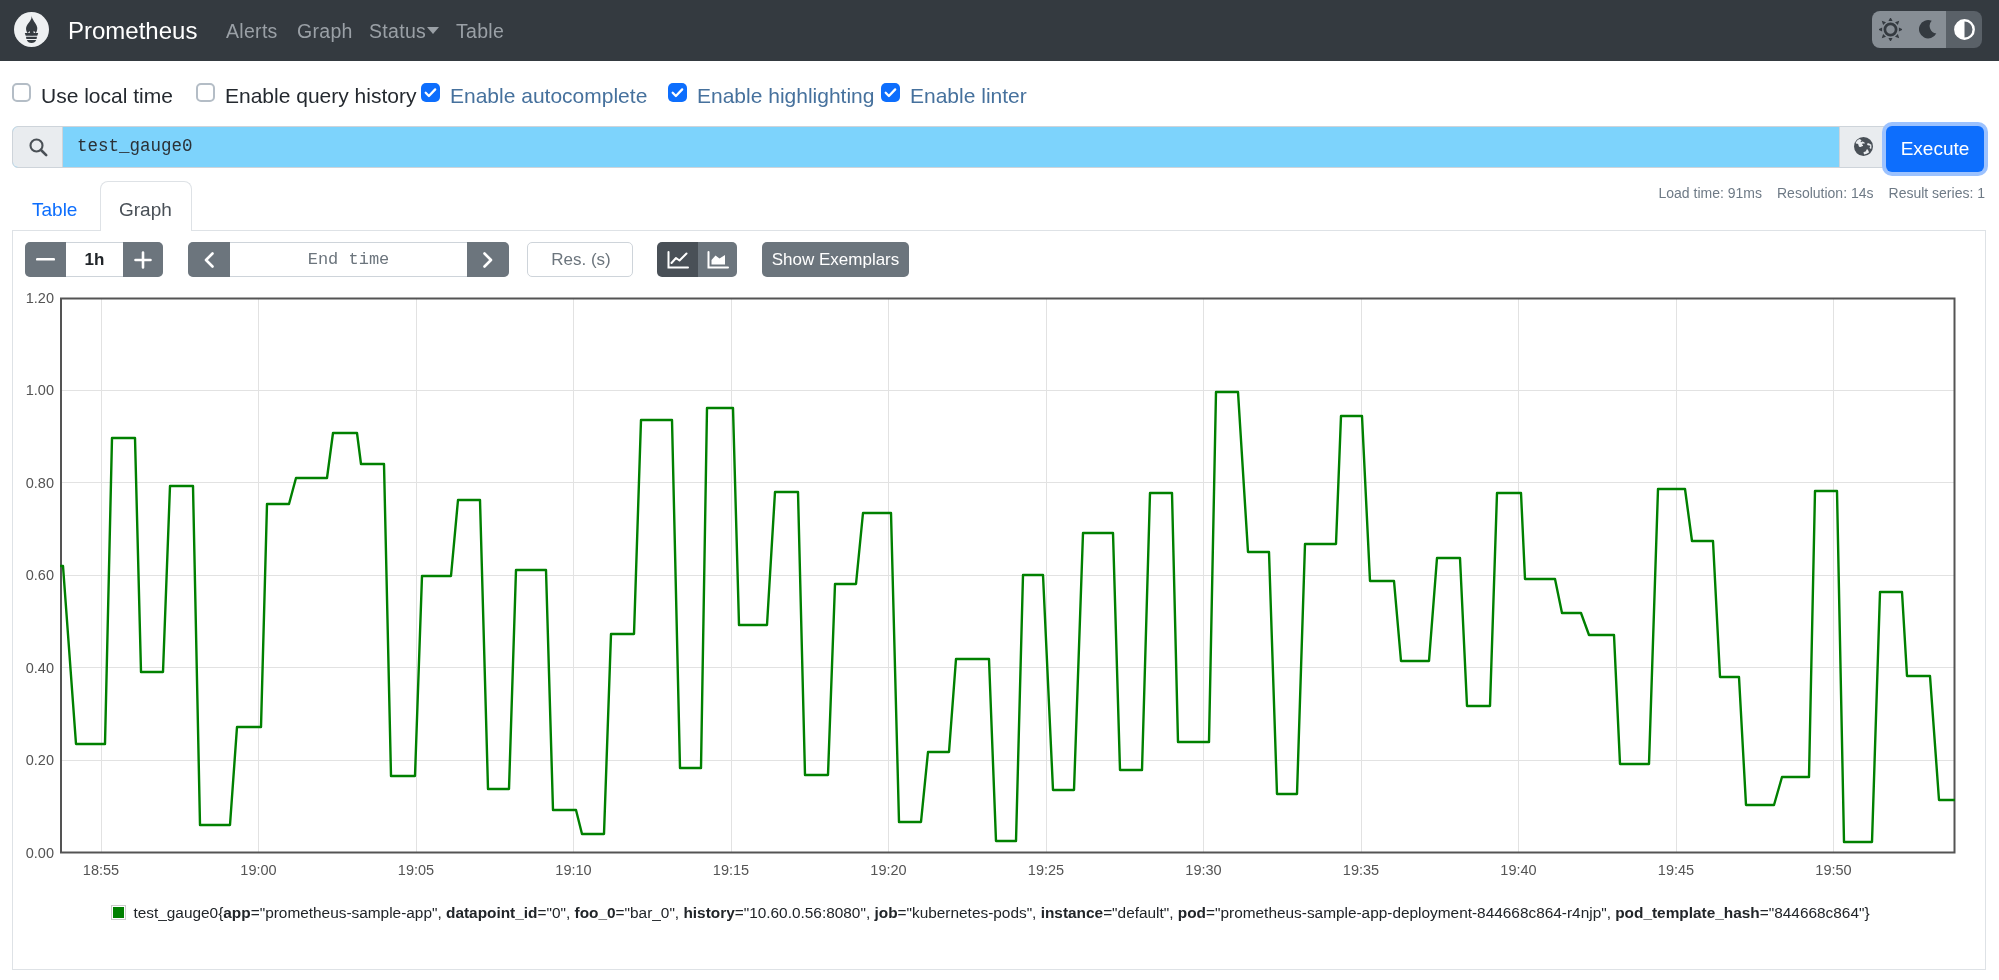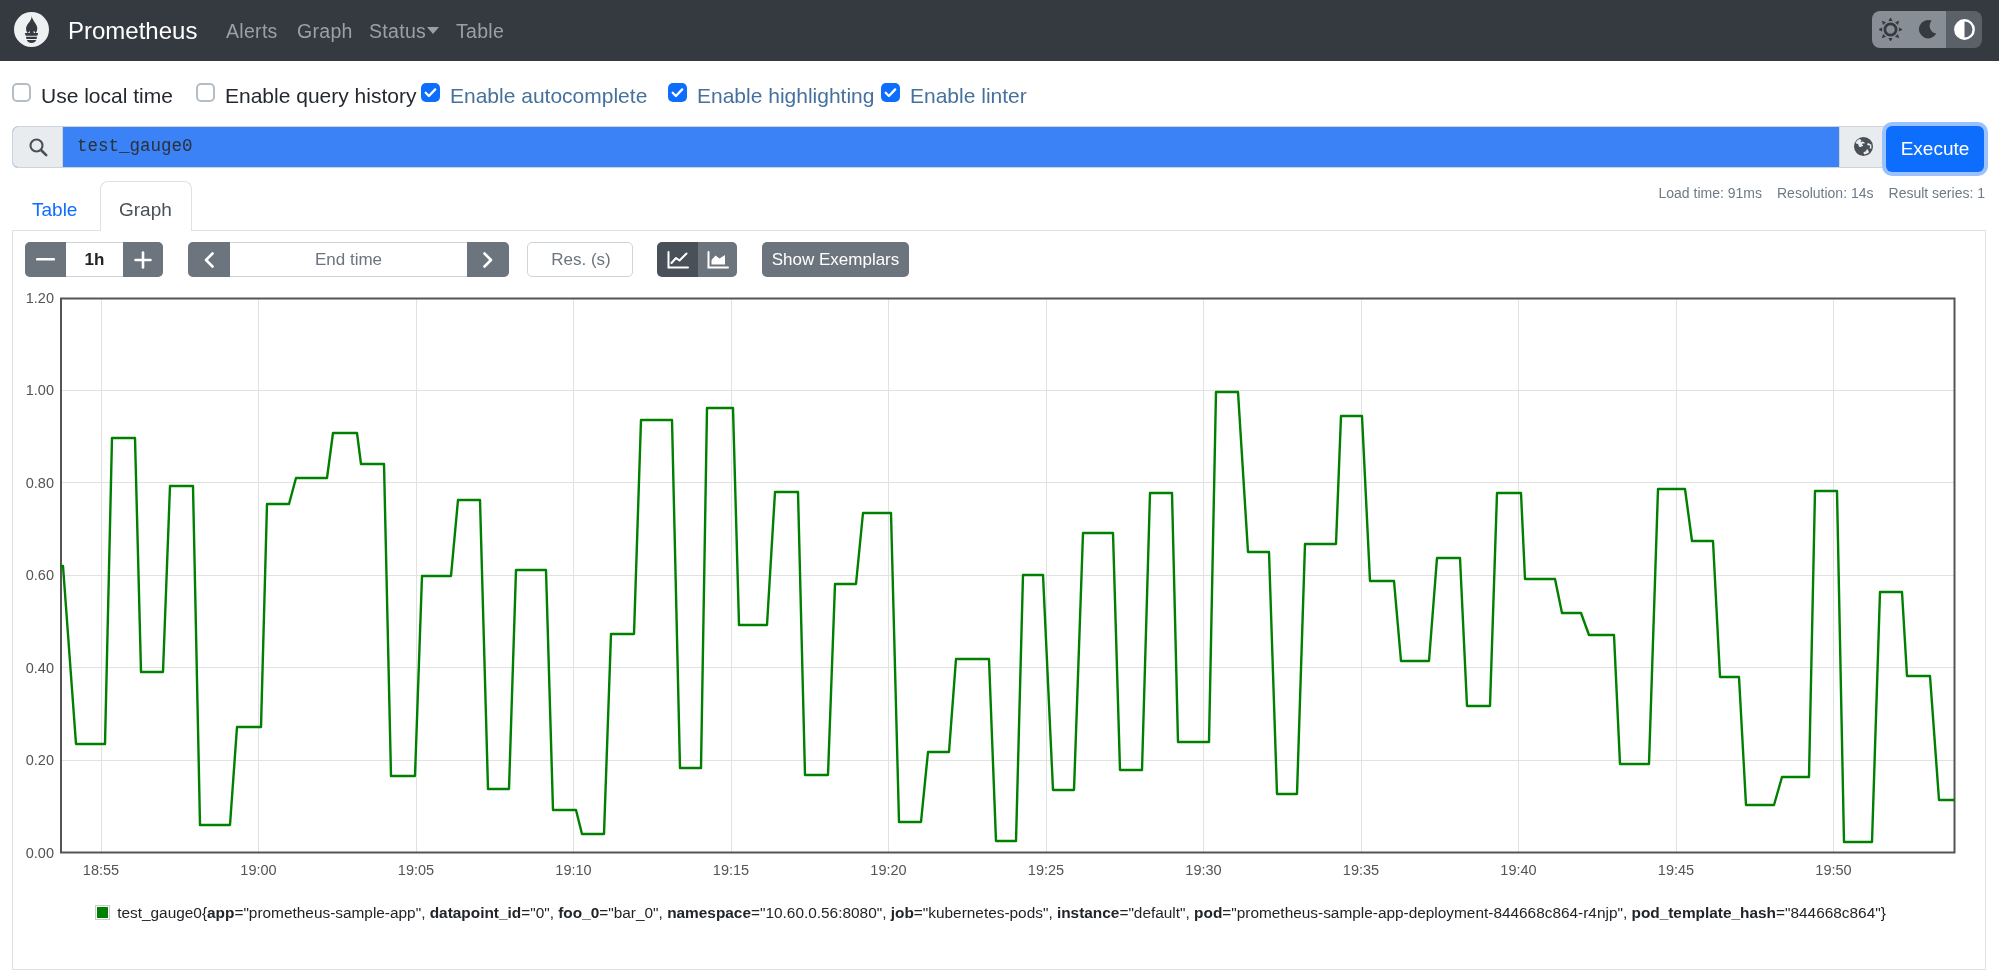--- a/index.html
+++ b/index.html
@@ -16,21 +16,21 @@
   #themegrp { position:absolute; left:1872px; top:11px; width:110px; height:37px; border-radius:8px; overflow:hidden; }
   .thbtn { position:absolute; top:0; width:37px; height:37px; }
 
   
   .ckbox { position:absolute; width:19px; height:19px; top:83px; border-radius:5px; }
   .ckbox.off { background:#fff; border:2px solid #b4bdc6; }
   .cklabel { position:absolute; top:84px; font-size:21px; color:#24292f; }
   .cklabel.blue { color:#46719d; }
 
   
-  #qrow { position:absolute; left:12px; top:126px; width:1874px; height:42px; border:1px solid #ced4da; border-radius:6px 0 0 6px; background:#3b82f6; }
+  #qrow { position:absolute; left:12px; top:126px; width:1874px; height:42px; border:1px solid #ced4da; border-radius:6px 0 0 6px; background:#7dd3fc; }
   #qaddon { position:absolute; left:0; top:0; width:50px; height:40px; background:#e9ecef; border-right:1px solid #ced4da; border-radius:5px 0 0 5px; }
   #qtext { position:absolute; left:64px; top:9px; font-family:"Liberation Mono",monospace; font-size:17.5px; color:#2b3136; }
   #globeaddon { position:absolute; left:1826px; top:0; width:48px; height:40px; background:#e9ecef; border-left:1px solid #ced4da; }
   #execbtn { position:absolute; left:1886px; top:126px; width:98px; height:46px; background:#0d6efd; border-radius:6px; color:#fff; font-size:19px; text-align:center; line-height:46px; box-shadow:0 0 0 4px #9cc2fe; }
 
   
   #stats { position:absolute; top:185px; right:14px; font-size:14px; color:#6e7a86; }
   #stats span { margin-left:15px; }
 
   
@@ -135,21 +135,21 @@
 <div class="abs" style="left:123px;top:242px;width:40px;height:35px;background:#6c757d;border-radius:0 5px 5px 0;"></div>
 <svg class="abs" style="left:133px;top:250px;" width="20" height="20" viewBox="0 0 20 20">
     <path d="M10 2.5v15M2.5 10h15" stroke="#fff" stroke-width="2.6" stroke-linecap="round"></path>
   </svg>
 
 <div class="abs" style="left:188px;top:242px;width:321px;height:35px;border:1px solid #ced4da;border-radius:5px;background:#fff;"></div>
 <div class="abs" style="left:188px;top:242px;width:42px;height:35px;background:#6c757d;border-radius:5px 0 0 5px;"></div>
 <svg class="abs" style="left:202px;top:250px;" width="14" height="20" viewBox="0 0 14 20">
     <path d="M10.5 3.5L4 10l6.5 6.5" fill="none" stroke="#fff" stroke-width="2.6" stroke-linecap="round" stroke-linejoin="round"></path>
   </svg>
-<div class="abs tbtxt" style="left:230px;top:250px;width:237px;text-align:center;color:#6c757d;">End time</div>
+<div class="abs tbtxt" style="left:230px;top:250px;width:237px;text-align:center;color:#6c757d;font-family:Liberation Mono, monospace;">End time</div>
 <div class="abs" style="left:467px;top:242px;width:42px;height:35px;background:#6c757d;border-radius:0 5px 5px 0;"></div>
 <svg class="abs" style="left:481px;top:250px;" width="14" height="20" viewBox="0 0 14 20">
     <path d="M3.5 3.5L10 10l-6.5 6.5" fill="none" stroke="#fff" stroke-width="2.6" stroke-linecap="round" stroke-linejoin="round"></path>
   </svg>
 
 <div class="abs" style="left:527px;top:242px;width:106px;height:35px;border:1px solid #ced4da;border-radius:5px;background:#fff;"></div>
 <div class="abs tbtxt" style="left:527px;top:250px;width:108px;text-align:center;color:#6c757d;">Res. (s)</div>
 
 <div class="abs" style="left:657px;top:242px;width:41px;height:35px;background:#495057;border-radius:5px 0 0 5px;"></div>
 <div class="abs" style="left:698px;top:242px;width:39px;height:35px;background:#6c757d;border-radius:0 5px 5px 0;"></div>
@@ -202,13 +202,13 @@
   <text x="888.5" y="875" text-anchor="middle">19:20</text>
   <text x="1046.0" y="875" text-anchor="middle">19:25</text>
   <text x="1203.5" y="875" text-anchor="middle">19:30</text>
   <text x="1361.0" y="875" text-anchor="middle">19:35</text>
   <text x="1518.5" y="875" text-anchor="middle">19:40</text>
   <text x="1676.0" y="875" text-anchor="middle">19:45</text>
   <text x="1833.5" y="875" text-anchor="middle">19:50</text>
   </g>
 </svg>
 
-<div id="legend"><span class="sq"><i></i></span><span id="legtext">test_gauge0{<b>app</b>="prometheus-sample-app", <b>datapoint_id</b>="0", <b>foo_0</b>="bar_0", <b>namespace</b>="10.60.0.56:8080", <b>job</b>="kubernetes-pods", <b>instance</b>="default", <b>pod</b>="prometheus-sample-app-deployment-844668c864-r4njp", <b>pod_template_hash</b>="844668c864"}</span></div>
+<div id="legend"><span class="sq"><i></i></span><span id="legtext">test_gauge0{<b>app</b>="prometheus-sample-app", <b>datapoint_id</b>="0", <b>foo_0</b>="bar_0", <b>history</b>="10.60.0.56:8080", <b>job</b>="kubernetes-pods", <b>instance</b>="default", <b>pod</b>="prometheus-sample-app-deployment-844668c864-r4njp", <b>pod_template_hash</b>="844668c864"}</span></div>
 
 </body></html>

